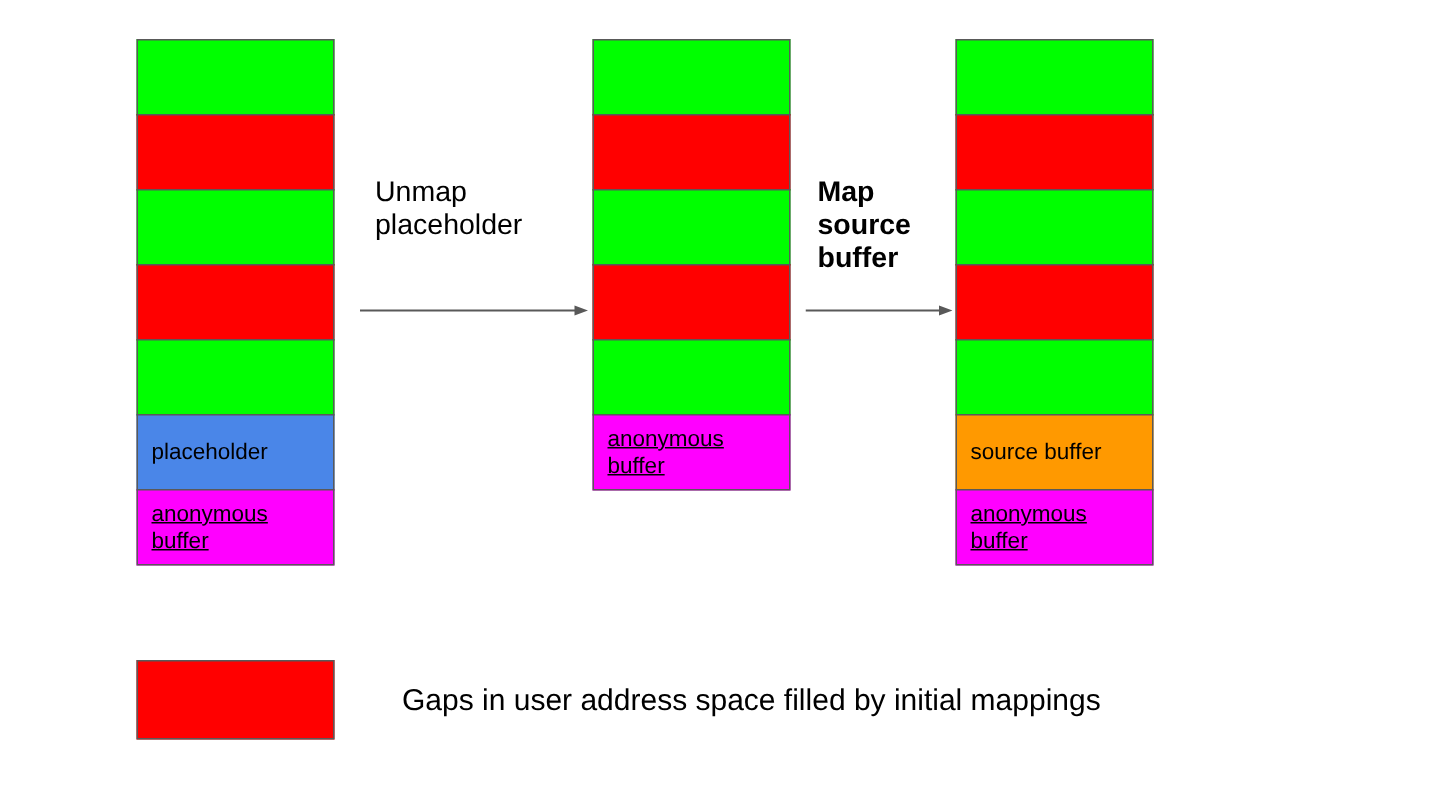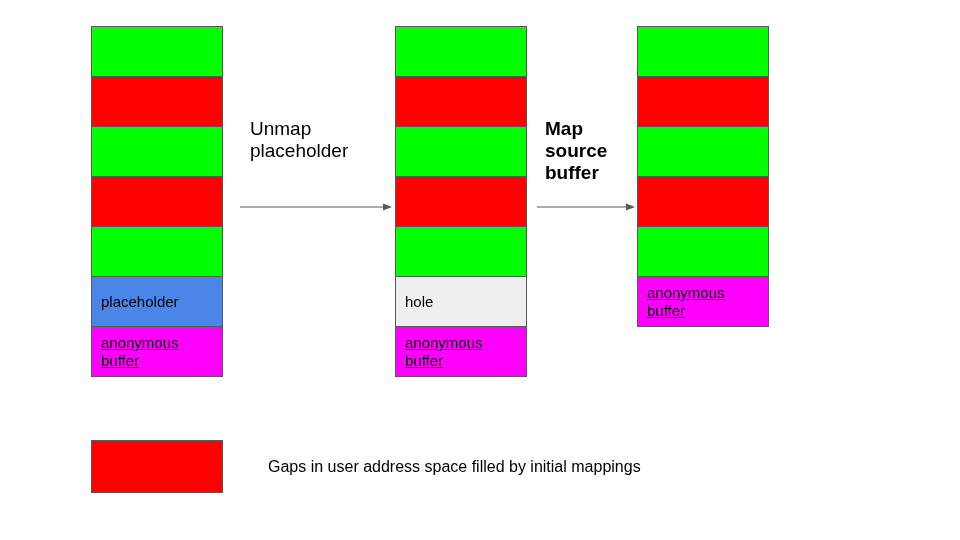--- a/index.html
+++ b/index.html
@@ -93,21 +93,21 @@
     box-sizing: border-box;
     width: 132px;
     height: 53px;
     background: #ff0000;
     border: 1px solid #595959;
   }
   #legend-caption {
     position: absolute;
     left: 177px;
     top: 17px;
-    font-size: 16px;
+    font-size: 20px;
     line-height: 20px;
     color: #000000;
     white-space: nowrap;
   }
 </style>
 </head>
 <body>
 
 <div class="canvas">
 
@@ -130,41 +130,41 @@
       <polygon points="152,6 143,2.6 143,9.4" fill="#595959"></polygon>
     </svg>
   </div>
 
   <div class="column" id="column-unmapped">
     <div class="band green"></div>
     <div class="band red"></div>
     <div class="band green"></div>
     <div class="band red"></div>
     <div class="band green"></div>
-    <div class="band gray">hole</div>
     <div class="band magenta two-line">anonymous
 buffer</div>
   </div>
 
   <div class="transition-label" id="transition-label-map">Map
 source
 buffer</div>
   <div class="arrow" id="transition-arrow-map">
     <svg width="98" height="12" viewBox="0 0 98 12" xmlns="http://www.w3.org/2000/svg">
       <line x1="0" y1="6" x2="92" y2="6" stroke="#595959" stroke-width="1.2"></line>
       <polygon points="98,6 89,2.6 89,9.4" fill="#595959"></polygon>
     </svg>
   </div>
 
   <div class="column" id="column-mapped">
     <div class="band green"></div>
     <div class="band red"></div>
     <div class="band green"></div>
     <div class="band red"></div>
     <div class="band green"></div>
+    <div class="band orange">source buffer</div>
     <div class="band magenta two-line">anonymous
 buffer</div>
   </div>
 
   <div id="legend">
     <div id="legend-swatch"></div>
     <div id="legend-caption">Gaps in user address space filled by initial mappings</div>
   </div>
 
 </div>

